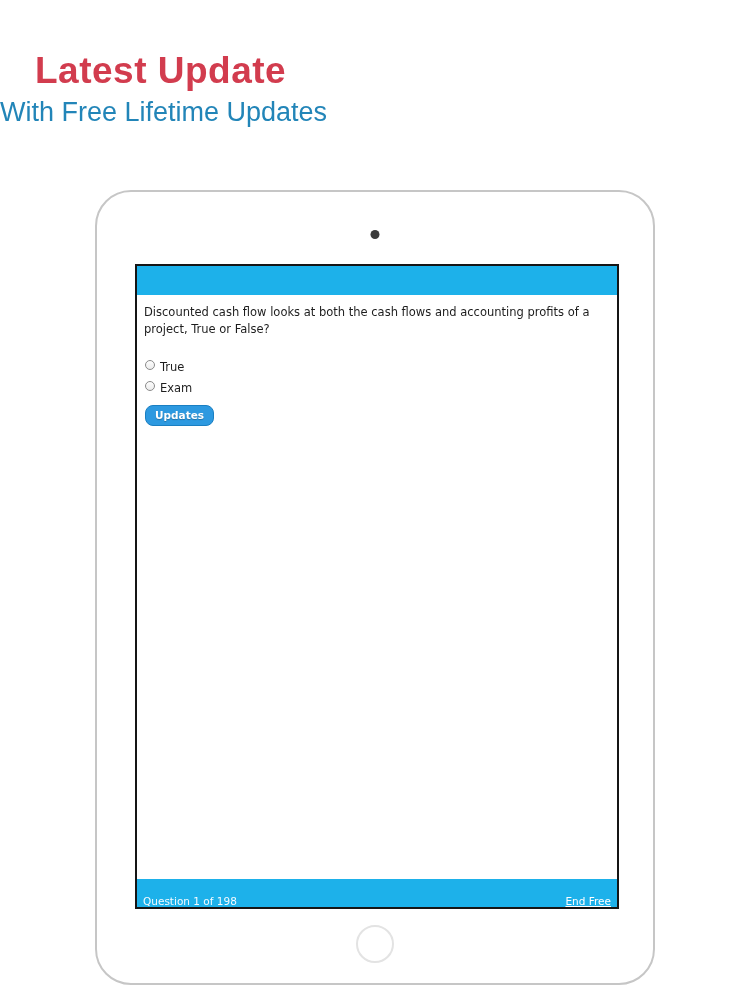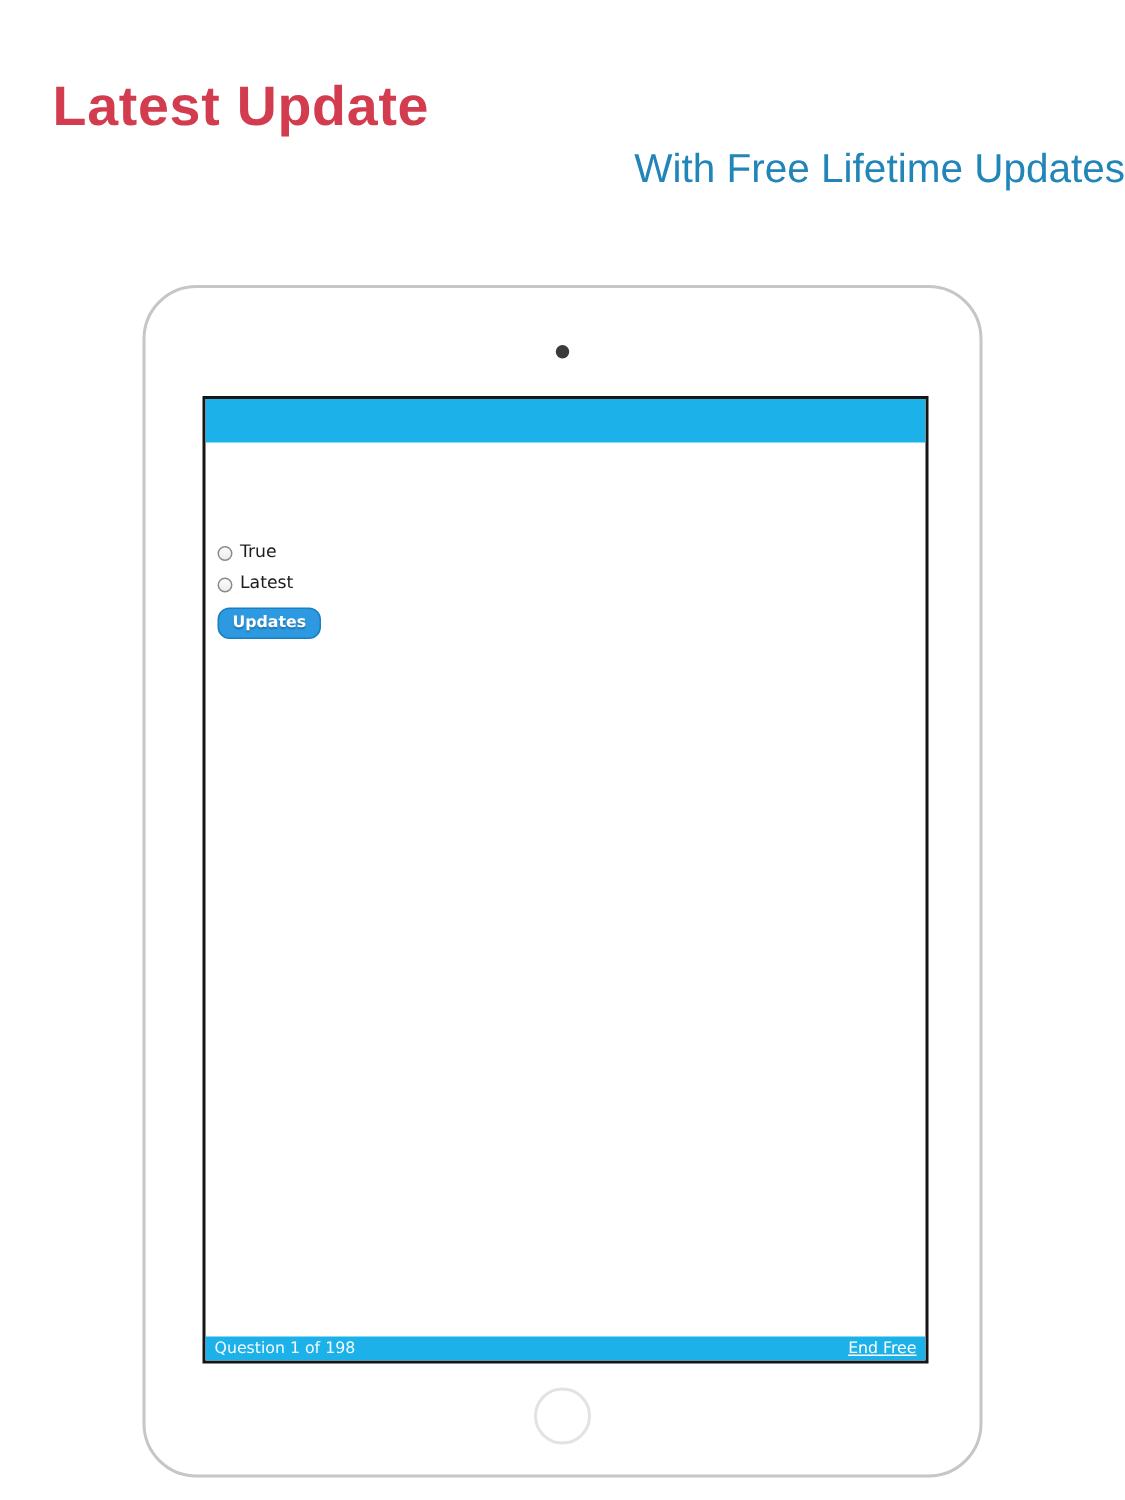--- a/index.html
+++ b/index.html
@@ -12,83 +12,84 @@
     --tablet-border:#c6c6c6;
   }
   *{margin:0;padding:0;box-sizing:border-box;}
   html,body{width:750px;height:1000px;background:#ffffff;overflow:hidden;
     font-family:"Liberation Sans",sans-serif;}
   .stage{position:relative;width:750px;height:1000px;background:#fff;}
 
   
   .page-title{position:absolute;top:50px;left:0;width:750px;text-align:left;
     font-size:37px;font-weight:700;color:var(--title-red);letter-spacing:.5px;margin-left:35px;}
-  .page-subtitle{position:absolute;top:97px;left:0;width:750px;text-align:right;
+  .page-subtitle{position:absolute;top:97px;left:0;width:750px;text-align:left;
     font-size:27px;font-weight:400;color:var(--subtitle-blue);}
 
   
   .tablet{position:absolute;left:95px;top:190px;width:560px;height:795px;
     background:#fff;border:2px solid var(--tablet-border);border-radius:36px;}
   .camera-dot{position:absolute;left:50%;top:38px;transform:translateX(-50%);
     width:9px;height:9px;border-radius:50%;background:#3b3b3b;}
   .home-button{position:absolute;left:50%;top:733px;transform:translateX(-50%);
     width:38px;height:38px;border-radius:50%;border:2px solid #e3e3e3;background:#fff;}
 
   
   .screen{position:absolute;left:38px;top:72px;width:484px;height:645px;
     border:2px solid var(--screen-border);background:#fff;overflow:hidden;
     font-family:"DejaVu Sans",sans-serif;}
   .app-header{position:absolute;top:0;left:0;right:0;height:29px;
     background:var(--accent-cyan);}
   .question-text{position:absolute;top:38px;left:7px;right:14px;
     font-size:11.5px;line-height:1.5;color:#1d1d1d;}
 
   .options{position:absolute;top:94px;left:8px;}
-  .option-row{display:flex;align-items:flex-end;margin-bottom:7px;cursor:pointer;}
+  .option-row{display:flex;align-items:flex-start;margin-bottom:7px;cursor:pointer;}
   .radio{width:10px;height:10px;border-radius:50%;border:1px solid #8a8a8a;
     background:linear-gradient(#fdfdfd,#ececec);margin-right:5px;flex:0 0 auto;}
   .option-label{font-size:11.5px;color:#1d1d1d;}
 
   .submit-btn{display:inline-block;margin-top:3px;
     background:var(--submit-blue);border:1px solid var(--submit-border);
     border-radius:8px;color:#fff;font-size:10.5px;font-weight:700;
     font-family:"DejaVu Sans",sans-serif;
     padding:3px 9px 4px 9px;cursor:pointer;text-shadow:0 1px 1px rgba(0,0,0,.25);}
 
-  .app-footer{position:absolute;left:0;right:0;bottom:0;height:16px;
-    background:var(--accent-cyan);display:flex;align-items:center;
+  .app-footer{position:absolute;left:0;right:0;bottom:0;height:28px;
+    background:var(--accent-cyan);display:flex;align-items:flex-end;
     justify-content:space-between;padding:0 6px;}
   .footer-progress{font-size:10.5px;color:#f4fbff;}
   .end-exam-link{font-size:10.5px;color:#ffffff;text-decoration:underline;cursor:pointer;}
 </style>
 </head>
 <body>
 
 <div class="stage">
 
   <div class="page-title">Latest Update</div>
   <div class="page-subtitle">With Free Lifetime Updates</div>
 
   <div class="tablet">
 
     <div class="camera-dot"></div>
 
     <div class="screen">
 
       <div class="app-header"></div>
 
+      <div class="question-text">Discounted cash flow looks at both the cash flows and accounting profits of a project, True or False?</div>
 
       <div class="options">
         <div class="option-row">
           <span class="radio"></span>
           <span class="option-label">True</span>
         </div>
         <div class="option-row">
           <span class="radio"></span>
-          <span class="option-label">Latest</span>
+          <span class="option-label">Exam</span>
         </div>
         <button class="submit-btn">Updates</button>
       </div>
 
       <div class="app-footer">
         <span class="footer-progress">Question 1 of 198</span>
         <span class="end-exam-link">End Free</span>
       </div>
 
     </div>

